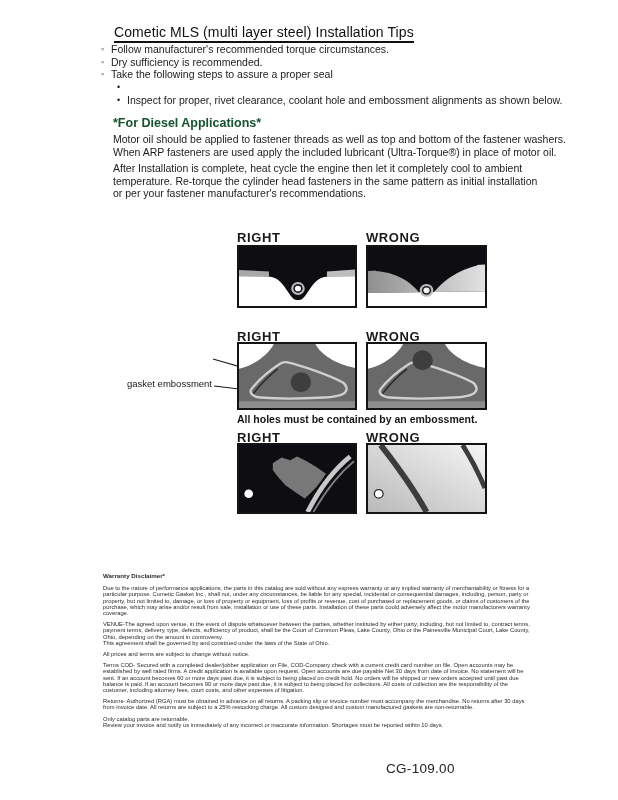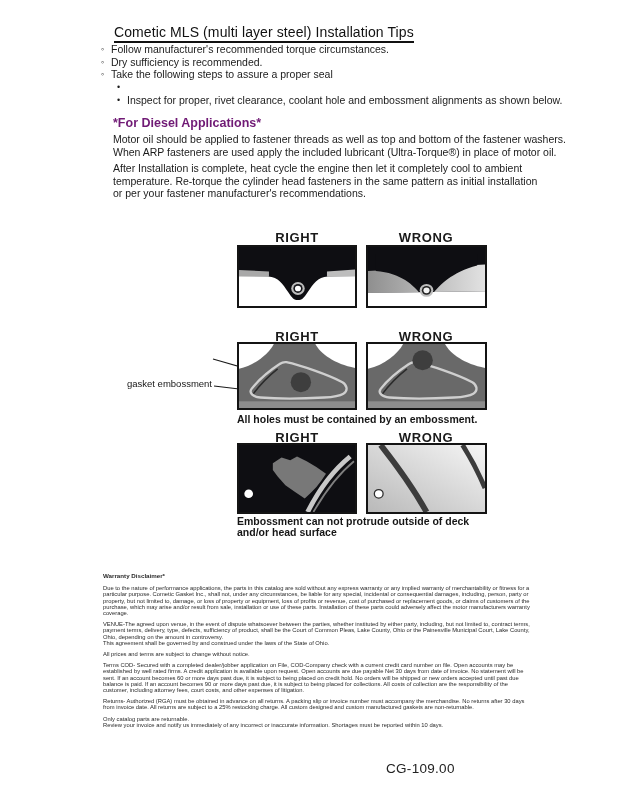--- a/index.html
+++ b/index.html
@@ -5,24 +5,24 @@
   html,body{margin:0;padding:0;background:#fff;}
   .page{position:relative;width:618px;height:800px;background:#fff;overflow:hidden;
         font-family:"Liberation Sans",sans-serif;color:#1d1d1d;}
   .abs{position:absolute;}
   .title{left:114px;top:24px;font-size:14px;font-weight:normal;color:#111;
          border-bottom:2px solid #111;padding-bottom:1px;letter-spacing:.1px;}
   .bullets{left:101px;top:43px;font-size:10.5px;line-height:12.7px;color:#1b1b1b;width:500px;}
   .b-row{display:flex;align-items:flex-start;}
   .b-row.sub{padding-left:16px;}
   .b-mark{width:10px;flex:0 0 10px;font-size:9px;line-height:12.7px;}
-  .heading{left:113px;top:116px;font-size:12.5px;font-weight:bold;color:#701a75;}
+  .heading{left:113px;top:116px;font-size:12.5px;font-weight:bold;color:#14532d;}
   .para{left:113px;width:500px;font-size:10.5px;line-height:12.6px;white-space:pre-line;color:#1b1b1b;}
   .p1{top:133px;} .p2{top:162px;} .note{top:204px;white-space:nowrap;}
-  .dg-label{top:0;width:120px;text-align:center;font-size:13px;font-weight:600;
+  .dg-label{top:0;width:120px;font-size:13px;font-weight:600;
             letter-spacing:.6px;color:#1a1a1a;}
   .panel{border:2px solid #141414;box-sizing:border-box;background:#0e0e12;}
   .panel svg{display:block;width:100%;height:100%;}
   .caption{font-size:10.5px;font-weight:600;color:#161616;line-height:10.8px;white-space:pre-line;}
   .sidelabel{width:120px;text-align:right;font-size:9.5px;line-height:10px;color:#161616;white-space:pre-line;}
   .legal{left:103px;top:573px;width:430px;font-size:5.8px;line-height:6.2px;color:#2a2a2a;}
   .legal h4{margin:0 0 6px 0;font-size:6.2px;font-weight:bold;}
   .legal p{margin:0 0 5px 0;white-space:pre-line;}
   .footer-code{left:386px;top:761px;font-size:13.5px;letter-spacing:.3px;color:#222;}
 </style>
@@ -146,22 +146,20 @@
           <stop offset="0" stop-color="#b9b9b9"></stop>
             <stop offset="1" stop-color="#f5f5f5"></stop>
         </linearGradient>
       </defs>
       <rect width="120" height="70" fill="url(#g3)"></rect>
       <path d="M13,0 C30,22 47,46 60,70" stroke="#3c3c3c" stroke-width="6" fill="none"></path>
       <path d="M97,0 C105,13 113,28 120,45" stroke="#3c3c3c" stroke-width="5" fill="none"></path>
       <circle cx="11" cy="51" r="4.5" fill="#ffffff" stroke="#2e2e2e" stroke-width="1.3"></circle>
     </svg>
   </div>
-  <div class="abs caption" style="left:237px;top:516px;">Embossment can not protrude outside of deck
-and/or head surface</div>
 
   <div class="abs legal">
     <h4>Warranty Disclaimer*</h4>
     <p>Due to the nature of performance applications, the parts in this catalog are sold without any express warranty or any implied warranty of merchantability or fitness for a particular purpose. Cometic Gasket Inc., shall not, under any circumstances, be liable for any special, incidental or consequential damages, including, person, party or property, but not limited to, damage, or loss of property or equipment, loss of profits or revenue, cost of purchased or replacement goods, or claims of customers of the purchase, which may arise and/or result from sale, installation or use of these parts. Installation of these parts could adversely affect the motor manufacturers warranty coverage.</p>
     <p>VENUE-The agreed upon venue, in the event of dispute whatsoever between the parties, whether instituted by either party, including, but not limited to, contract terms, payment terms, delivery, type, defects, sufficiency of product, shall be the Court of Common Pleas, Lake County, Ohio or the Painesville Municipal Court, Lake County, Ohio, depending on the amount in controversy.
 This agreement shall be governed by and construed under the laws of the State of Ohio.</p>
     <p>All prices and terms are subject to change without notice.</p>
     <p>Terms COD- Secured with a completed dealer/jobber application on File, COD-Company check with a current credit card number on file. Open accounts may be established by well rated firms. A credit application is available upon request. Open accounts are due payable Net 30 days from date of invoice. No statement will be sent. If an account becomes 60 or more days past due, it is subject to being placed on credit hold. No orders will be shipped or new orders accepted until past due balance is paid. If an account becomes 90 or more days past due, it is subject to being placed for collections. All costs of collection are the responsibility of the customer, including attorney fees, court costs, and other expenses of litigation.</p>
     <p>Returns- Authorized (RGA) must be obtained in advance on all returns. A packing slip or invoice number must accompany the merchandise. No returns after 30 days from invoice date. All returns are subject to a 25% restocking charge. All custom designed and custom manufactured gaskets are non-returnable.</p>
     <p>Only catalog parts are returnable.

